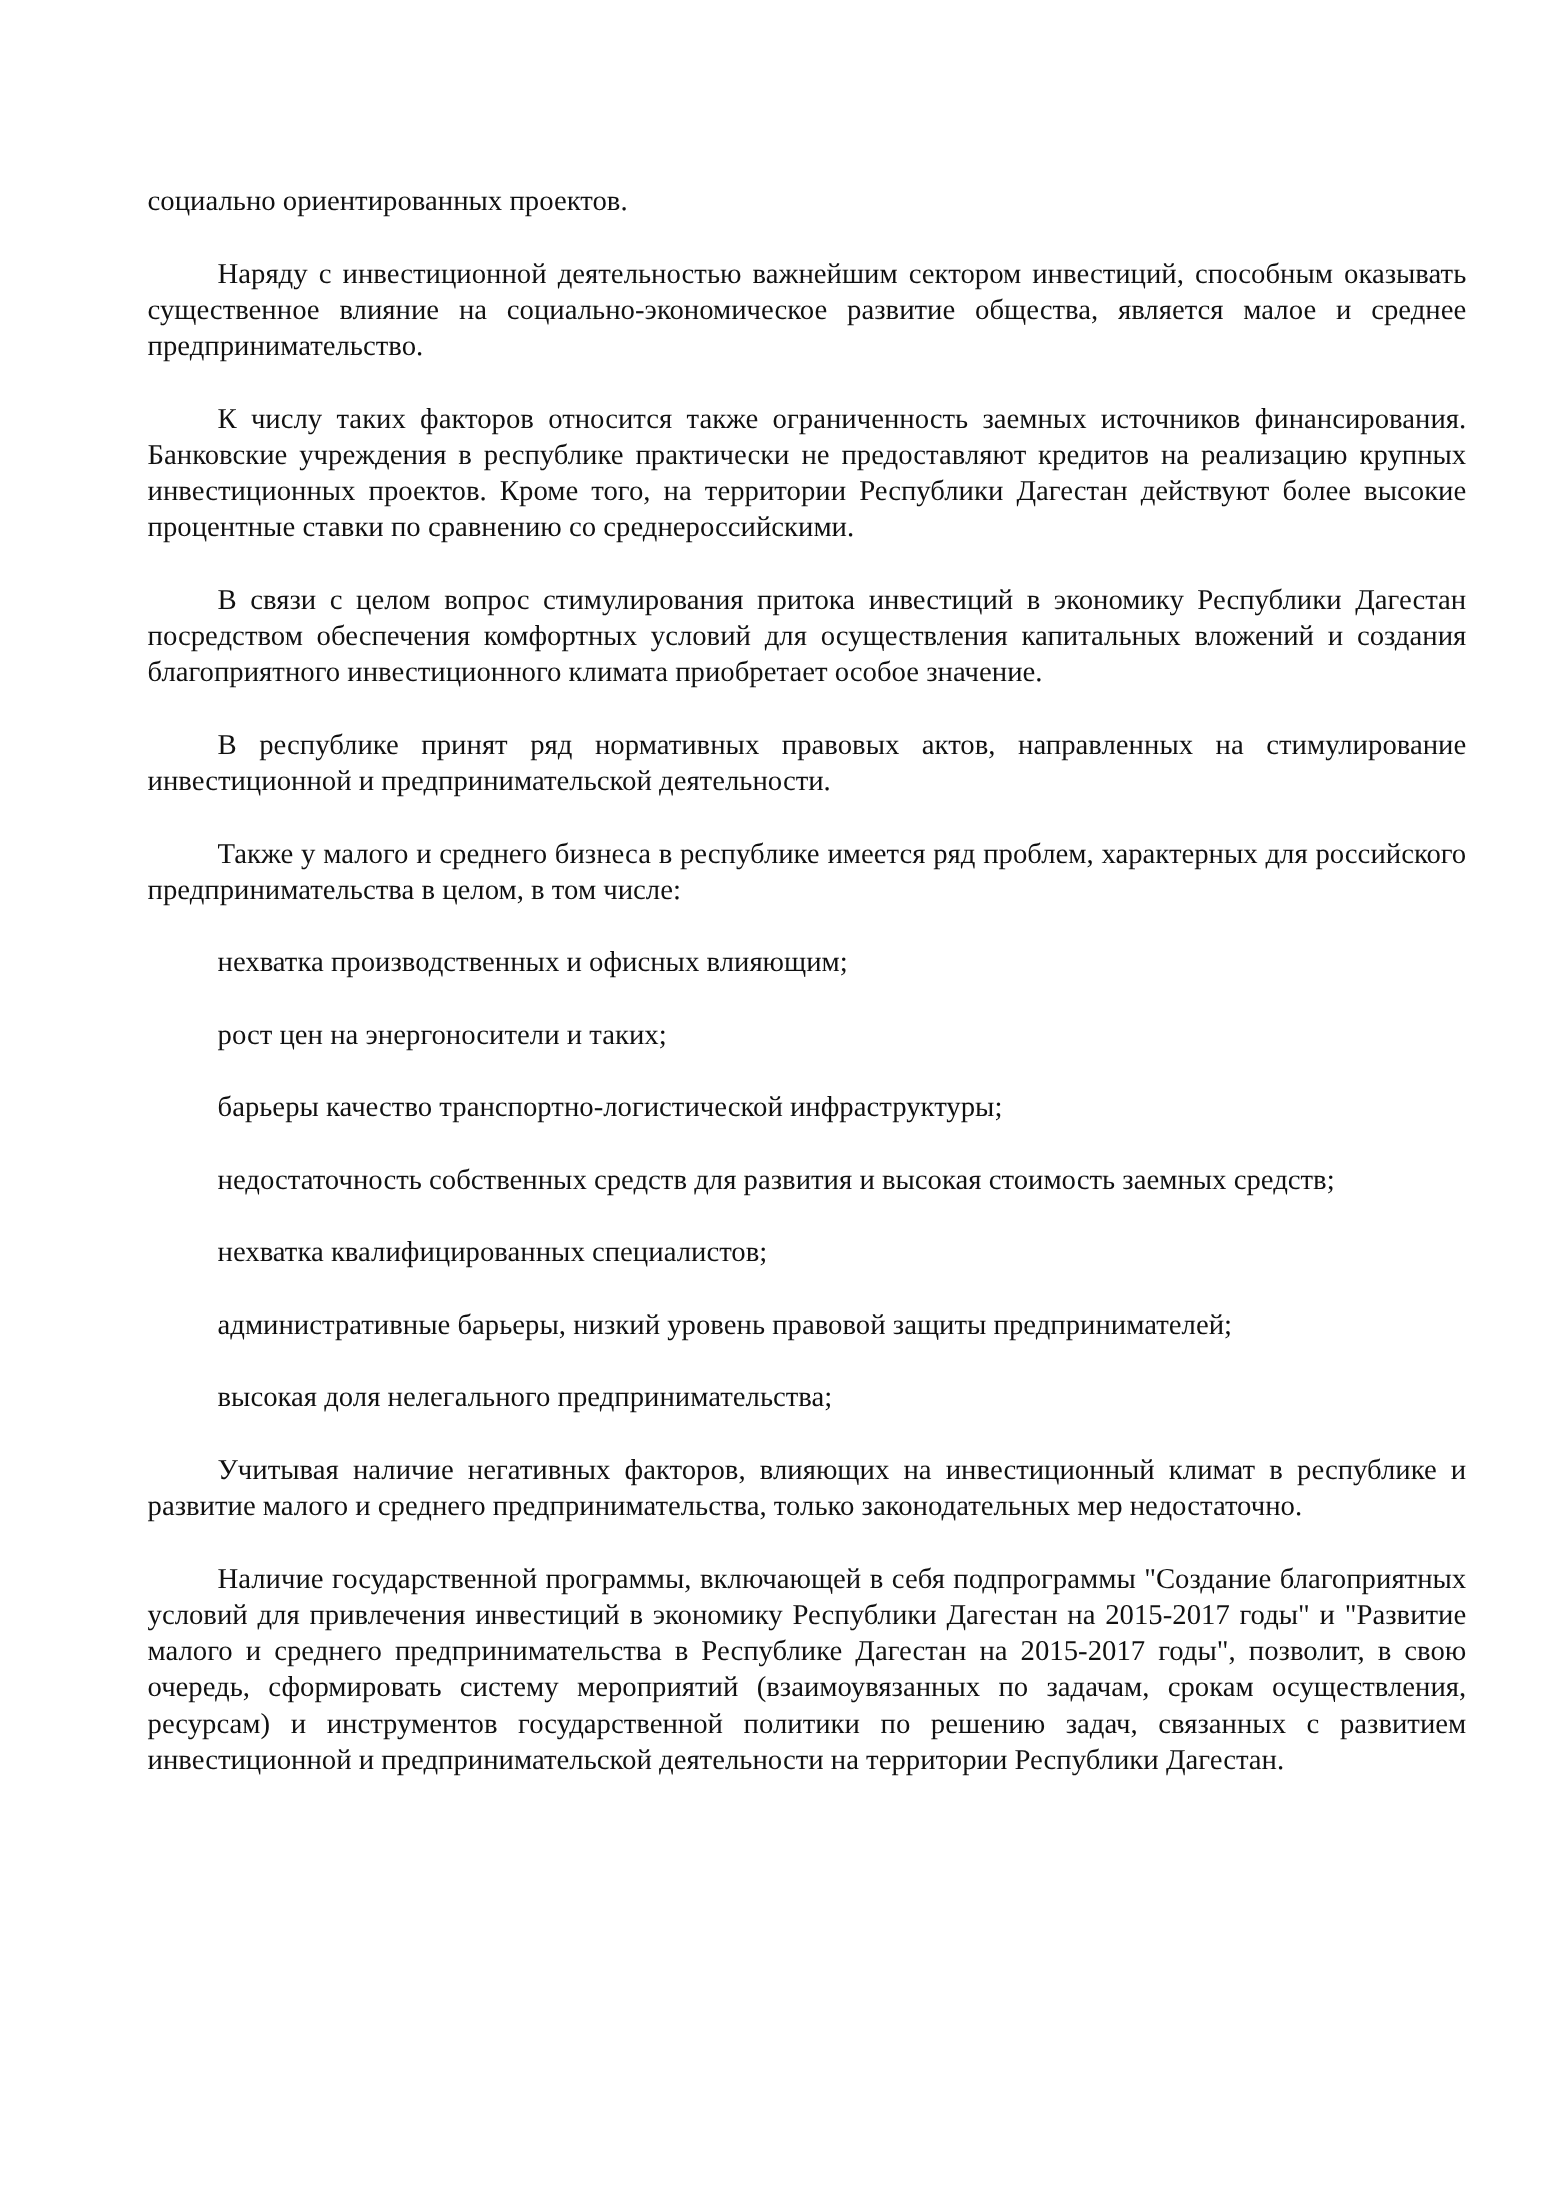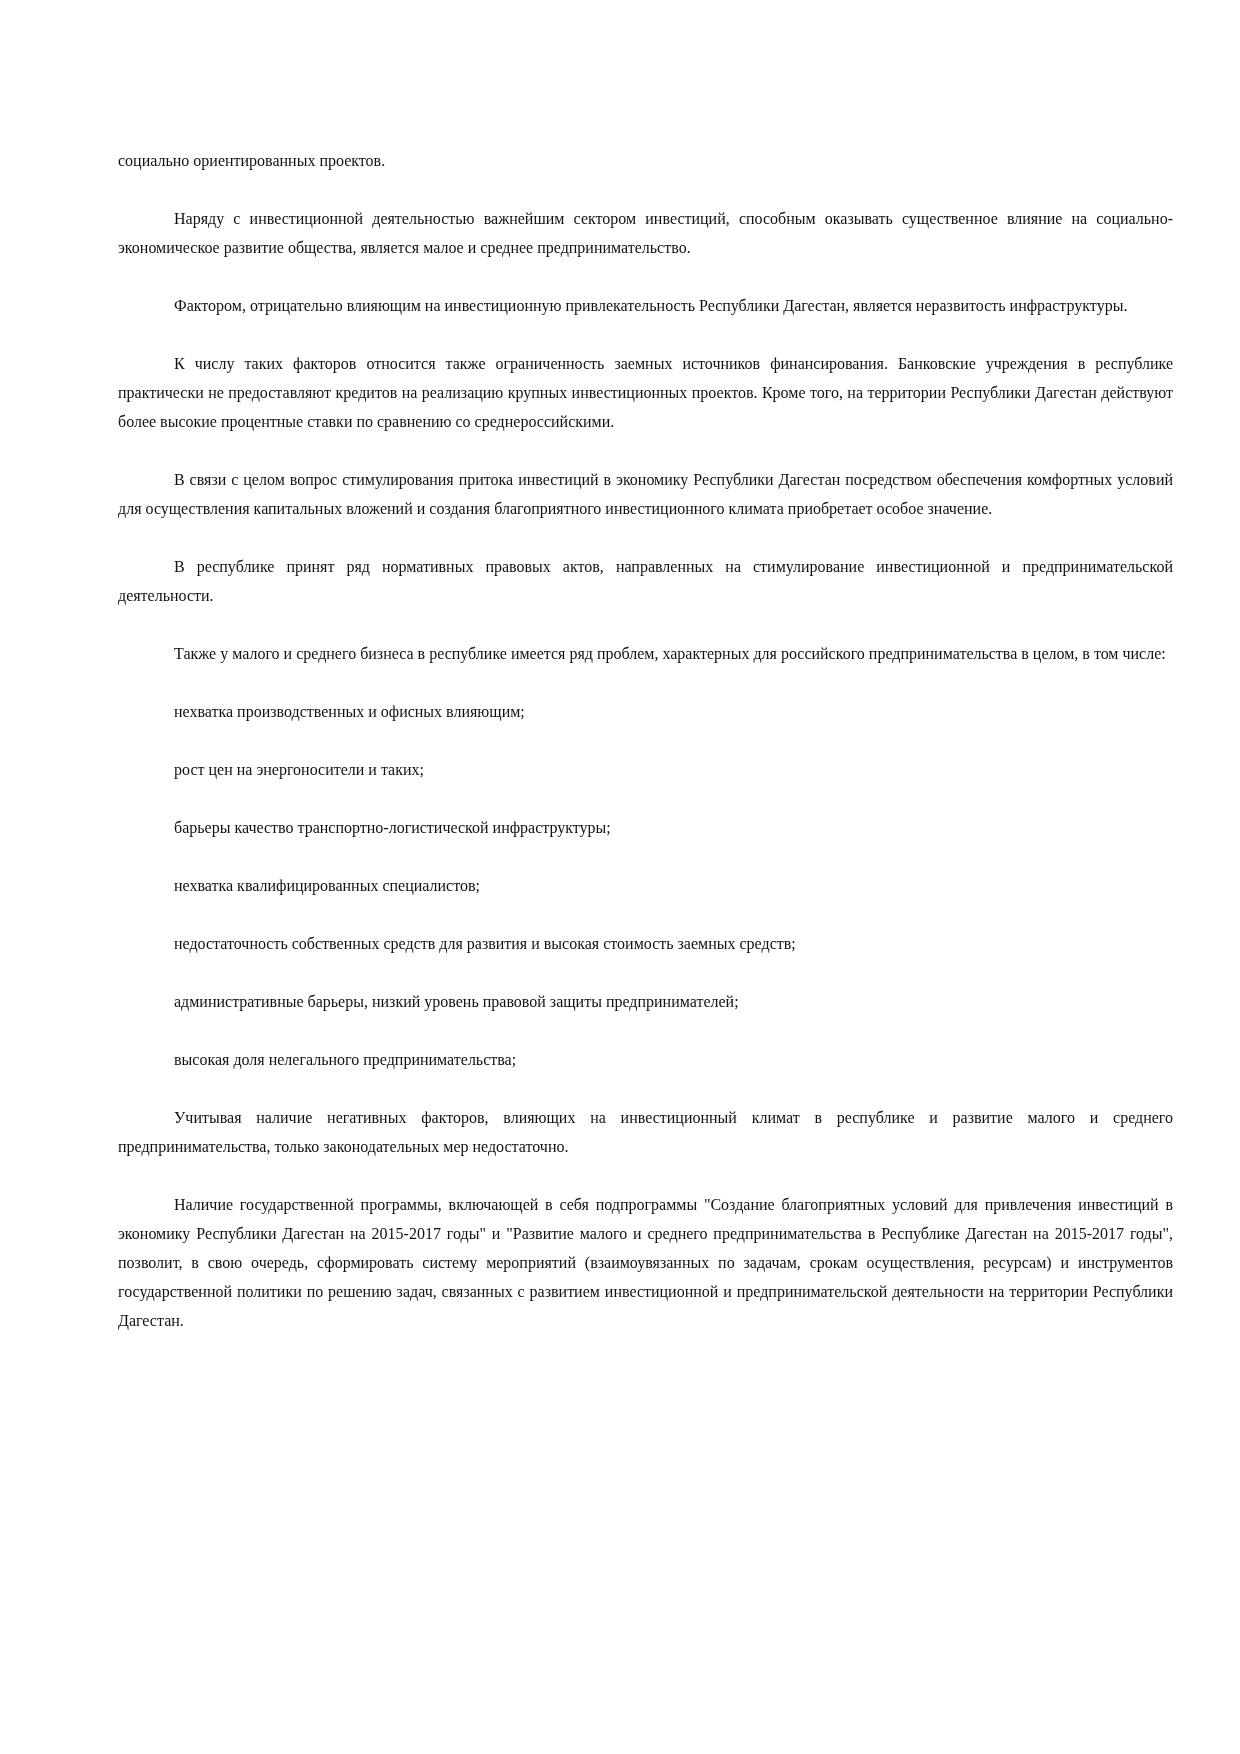--- a/index.html
+++ b/index.html
@@ -1,42 +1,41 @@
 <!DOCTYPE html>
 <html><head>
 <meta charset="utf-8">
 <style>
   html, body { margin: 0; padding: 0; background: #ffffff; }
   body { width: 1240px; height: 1754px; position: relative; overflow: hidden; }
   .page {
     position: absolute; left: 118px; top: 146px; width: 1055px;
-    font-family: "Liberation Serif", serif; font-size: 16px; line-height: 29px;
+    font-family: "Liberation Serif", serif; font-size: 23px; line-height: 29px;
     color: #111111;
   }
   .p { margin: 0 0 29px 0; text-align: justify; text-indent: 56px; }
   .p.noindent { text-indent: 0; }
   .li { margin: 0 0 29px 0; text-align: justify; text-indent: 56px; }
 </style>
 </head>
 <body>
 
 <div class="page">
   <p class="p noindent">социально ориентированных проектов.</p>
   <p class="p">Наряду с инвестиционной деятельностью важнейшим сектором инвестиций, способным оказывать существенное влияние на социально-экономическое развитие общества, является малое и среднее предпринимательство.</p>
-  <p class="p">Фактором, отрицательно влияющим на инвестиционную привлекательность Республики Дагестан, является неразвитость инфраструктуры.</p>
   <p class="p">К числу таких факторов относится также ограниченность заемных источников финансирования. Банковские учреждения в республике практически не предоставляют кредитов на реализацию крупных инвестиционных проектов. Кроме того, на территории Республики Дагестан действуют более высокие процентные ставки по сравнению со среднероссийскими.</p>
   <p class="p">В связи с целом вопрос стимулирования притока инвестиций в экономику Республики Дагестан посредством обеспечения комфортных условий для осуществления капитальных вложений и создания благоприятного инвестиционного климата приобретает особое значение.</p>
   <p class="p">В республике принят ряд нормативных правовых актов, направленных на стимулирование инвестиционной и предпринимательской деятельности.</p>
   <p class="p">Также у малого и среднего бизнеса в республике имеется ряд проблем, характерных для российского предпринимательства в целом, в том числе:</p>
 
   <div>
     <p class="li">нехватка производственных и офисных влияющим;</p>
     <p class="li">рост цен на энергоносители и таких;</p>
     <p class="li">барьеры качество транспортно-логистической инфраструктуры;</p>
+    <p class="li">недостаточность собственных средств для развития и высокая стоимость заемных средств;</p>
     <p class="li">нехватка квалифицированных специалистов;</p>
-    <p class="li">недостаточность собственных средств для развития и высокая стоимость заемных средств;</p>
     <p class="li">административные барьеры, низкий уровень правовой защиты предпринимателей;</p>
     <p class="li">высокая доля нелегального предпринимательства;</p>
   </div>
 
   <p class="p">Учитывая наличие негативных факторов, влияющих на инвестиционный климат в республике и развитие малого и среднего предпринимательства, только законодательных мер недостаточно.</p>
   <p class="p">Наличие государственной программы, включающей в себя подпрограммы "Создание благоприятных условий для привлечения инвестиций в экономику Республики Дагестан на 2015-2017 годы" и "Развитие малого и среднего предпринимательства в Республике Дагестан на 2015-2017 годы", позволит, в свою очередь, сформировать систему мероприятий (взаимоувязанных по задачам, срокам осуществления, ресурсам) и инструментов государственной политики по решению задач, связанных с развитием инвестиционной и предпринимательской деятельности на территории Республики Дагестан.</p>
 </div>
 
 </body></html>

